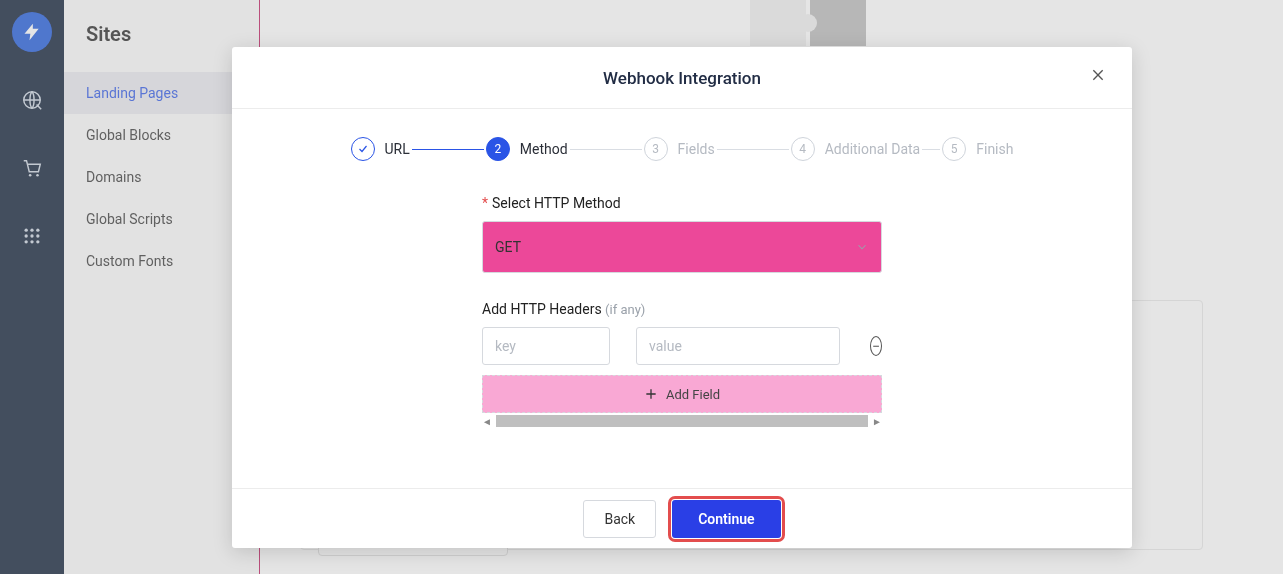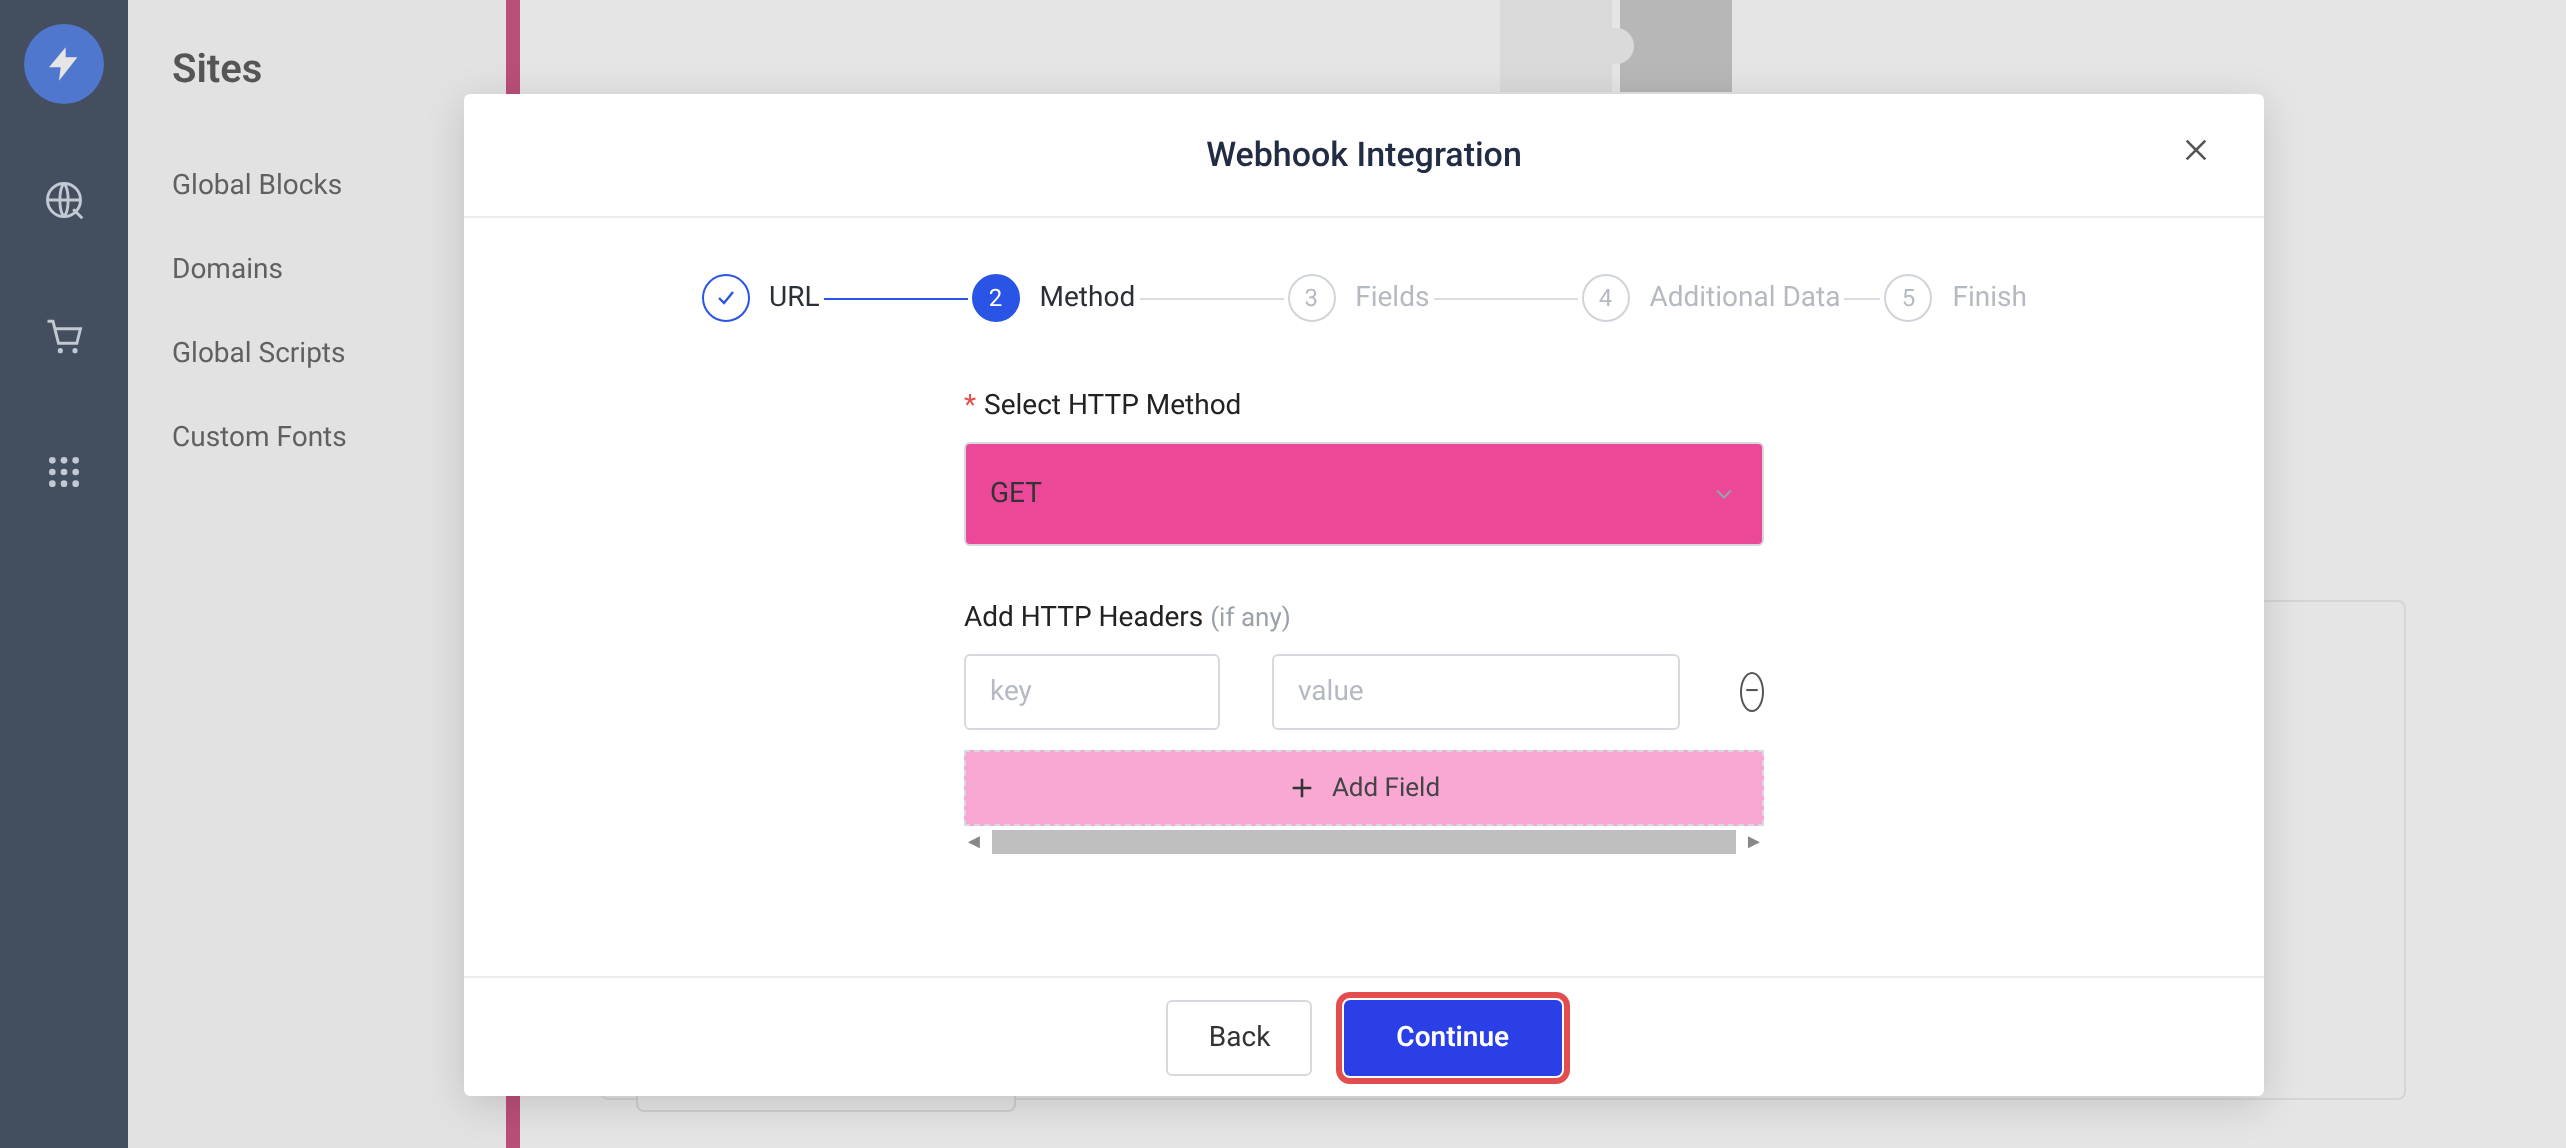--- a/index.html
+++ b/index.html
@@ -15,21 +15,21 @@
     width: 40px; height: 40px; border-radius: 50%;
     background: #1a56db; display: flex; align-items: center; justify-content: center;
     margin-top: 4px;
   }
   .rail svg { fill: #cbd5e1; }
   .rail .rail-item { width: 40px; height: 40px; display:flex; align-items:center; justify-content:center; cursor:pointer; }
 
   
   .sites-panel {
     position: absolute; left: 64px; top: 0; width: 196px; height: 100%;
-    background: #fafafa; border-right: 7px solid #be185d;
+    background: #fafafa; border-right: 1px solid #be185d;
     padding-top: 18px;
   }
   .sites-title { font-size: 20px; font-weight: 600; color: #222; padding: 4px 22px 26px; }
   .nav-item {
     font-size: 14px; color: #333; padding: 13px 22px; cursor: pointer;
   }
   .nav-item.active { background: #e8e9ee; color: #2a54e6; }
 
   
   .bg-canvas {
@@ -176,20 +176,21 @@
         <circle cx="19" cy="12" r="2" fill="#cbd5e1"></circle>
       <circle cx="5" cy="19" r="2" fill="#cbd5e1"></circle>
         <circle cx="12" cy="19" r="2" fill="#cbd5e1"></circle>
         <circle cx="19" cy="19" r="2" fill="#cbd5e1"></circle>
     </svg>
   </div>
 </div>
 
 <div class="sites-panel">
   <div class="sites-title">Sites</div>
+  <div class="nav-item active">Landing Pages</div>
   <div class="nav-item">Global Blocks</div>
   <div class="nav-item">Domains</div>
   <div class="nav-item">Global Scripts</div>
   <div class="nav-item">Custom Fonts</div>
 </div>
 
 <div class="bg-canvas">
   <svg class="bg-puzzle" viewBox="0 0 120 46">
     <rect x="0" y="0" width="56" height="46" fill="#efefef"></rect>
     <rect x="60" y="0" width="56" height="46" fill="#b9b9b9"></rect>

